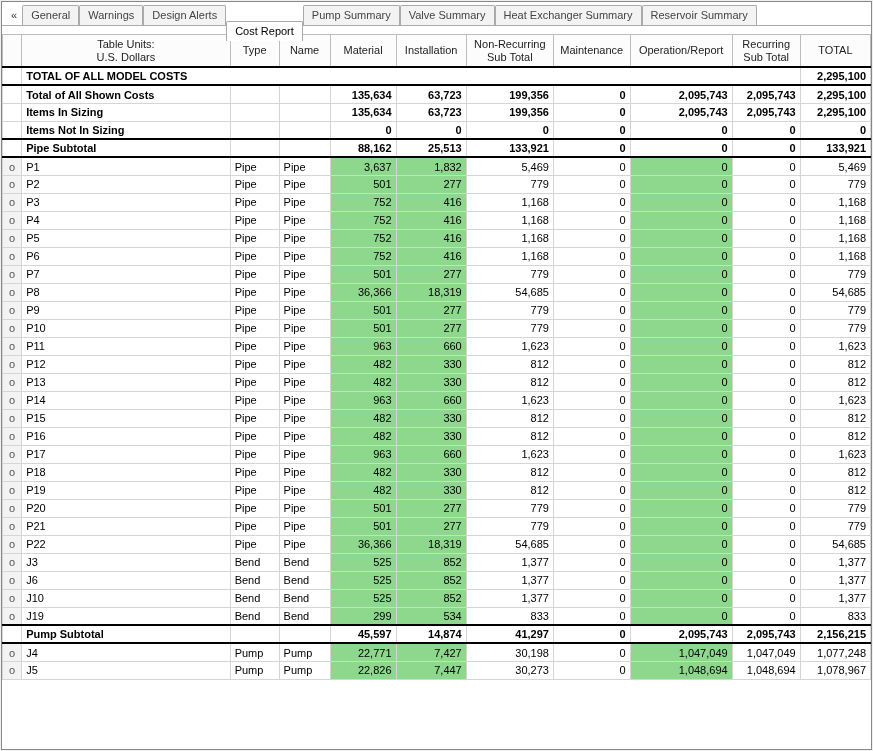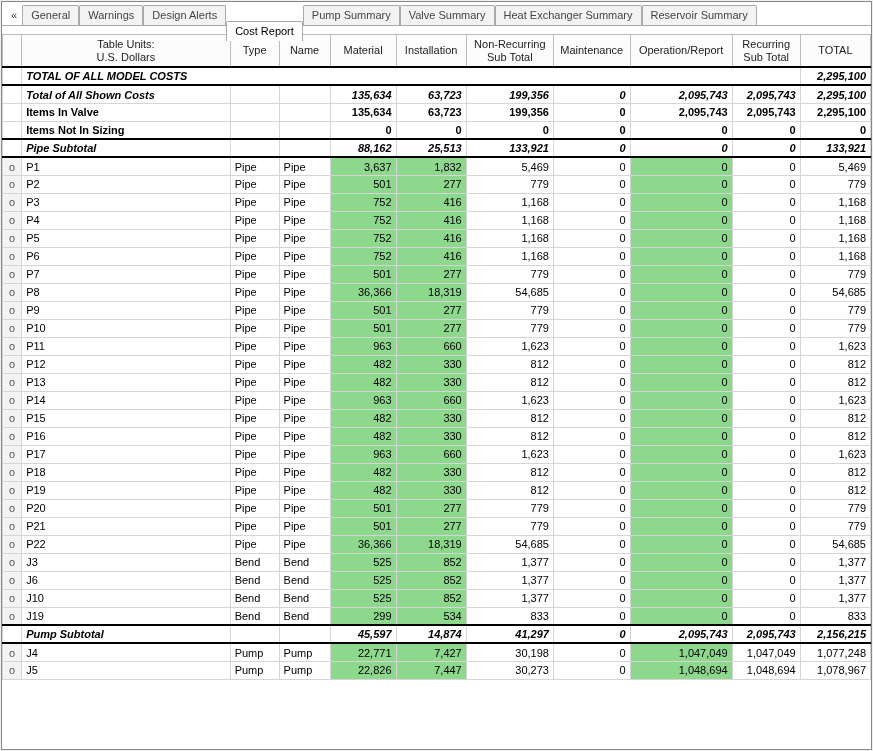--- a/index.html
+++ b/index.html
@@ -82,21 +82,21 @@
     background: #f3f3f3;
     border: 1px solid #bcbcbc;
     text-align: center;
     color: #555;
   }
   td.num { text-align: right; }
   td.txt { text-align: left; padding-left: 6px;}
   td.green { background: #8ed88e; }
   tr.totalrow td { font-weight: bold; background:#fff;}
   tr.totalrow td.num { font-weight: bold;}
-  .thick-top td { border-top: 2px solid #000 !important; font-style: italic; }
+  .thick-top td { border-top: 2px solid #000 !important; }
   .thick-bot td { border-bottom: 2px solid #000 !important; }
   col.c-mark { width: 18px; }
   col.c-name { width: 196px; }
   col.c-type { width: 46px; }
   col.c-label{ width: 48px; }
   col.c-mat  { width: 62px; }
   col.c-inst { width: 66px; }
   col.c-nrst { width: 82px; }
   col.c-maint{ width: 72px; }
   col.c-ope  { width: 96px; }
@@ -166,21 +166,21 @@
             <td class="num">135,634</td>
             <td class="num">63,723</td>
             <td class="num">199,356</td>
             <td class="num">0</td>
             <td class="num">2,095,743</td>
             <td class="num">2,095,743</td>
             <td class="num">2,295,100</td>
           </tr>
           <tr class="totalrow">
             <td class="mark"></td>
-            <td class="txt">Items In Valve</td>
+            <td class="txt">Items In Sizing</td>
             <td class="txt"></td>
             <td class="txt"></td>
             <td class="num">135,634</td>
             <td class="num">63,723</td>
             <td class="num">199,356</td>
             <td class="num">0</td>
             <td class="num">2,095,743</td>
             <td class="num">2,095,743</td>
             <td class="num">2,295,100</td>
           </tr>

